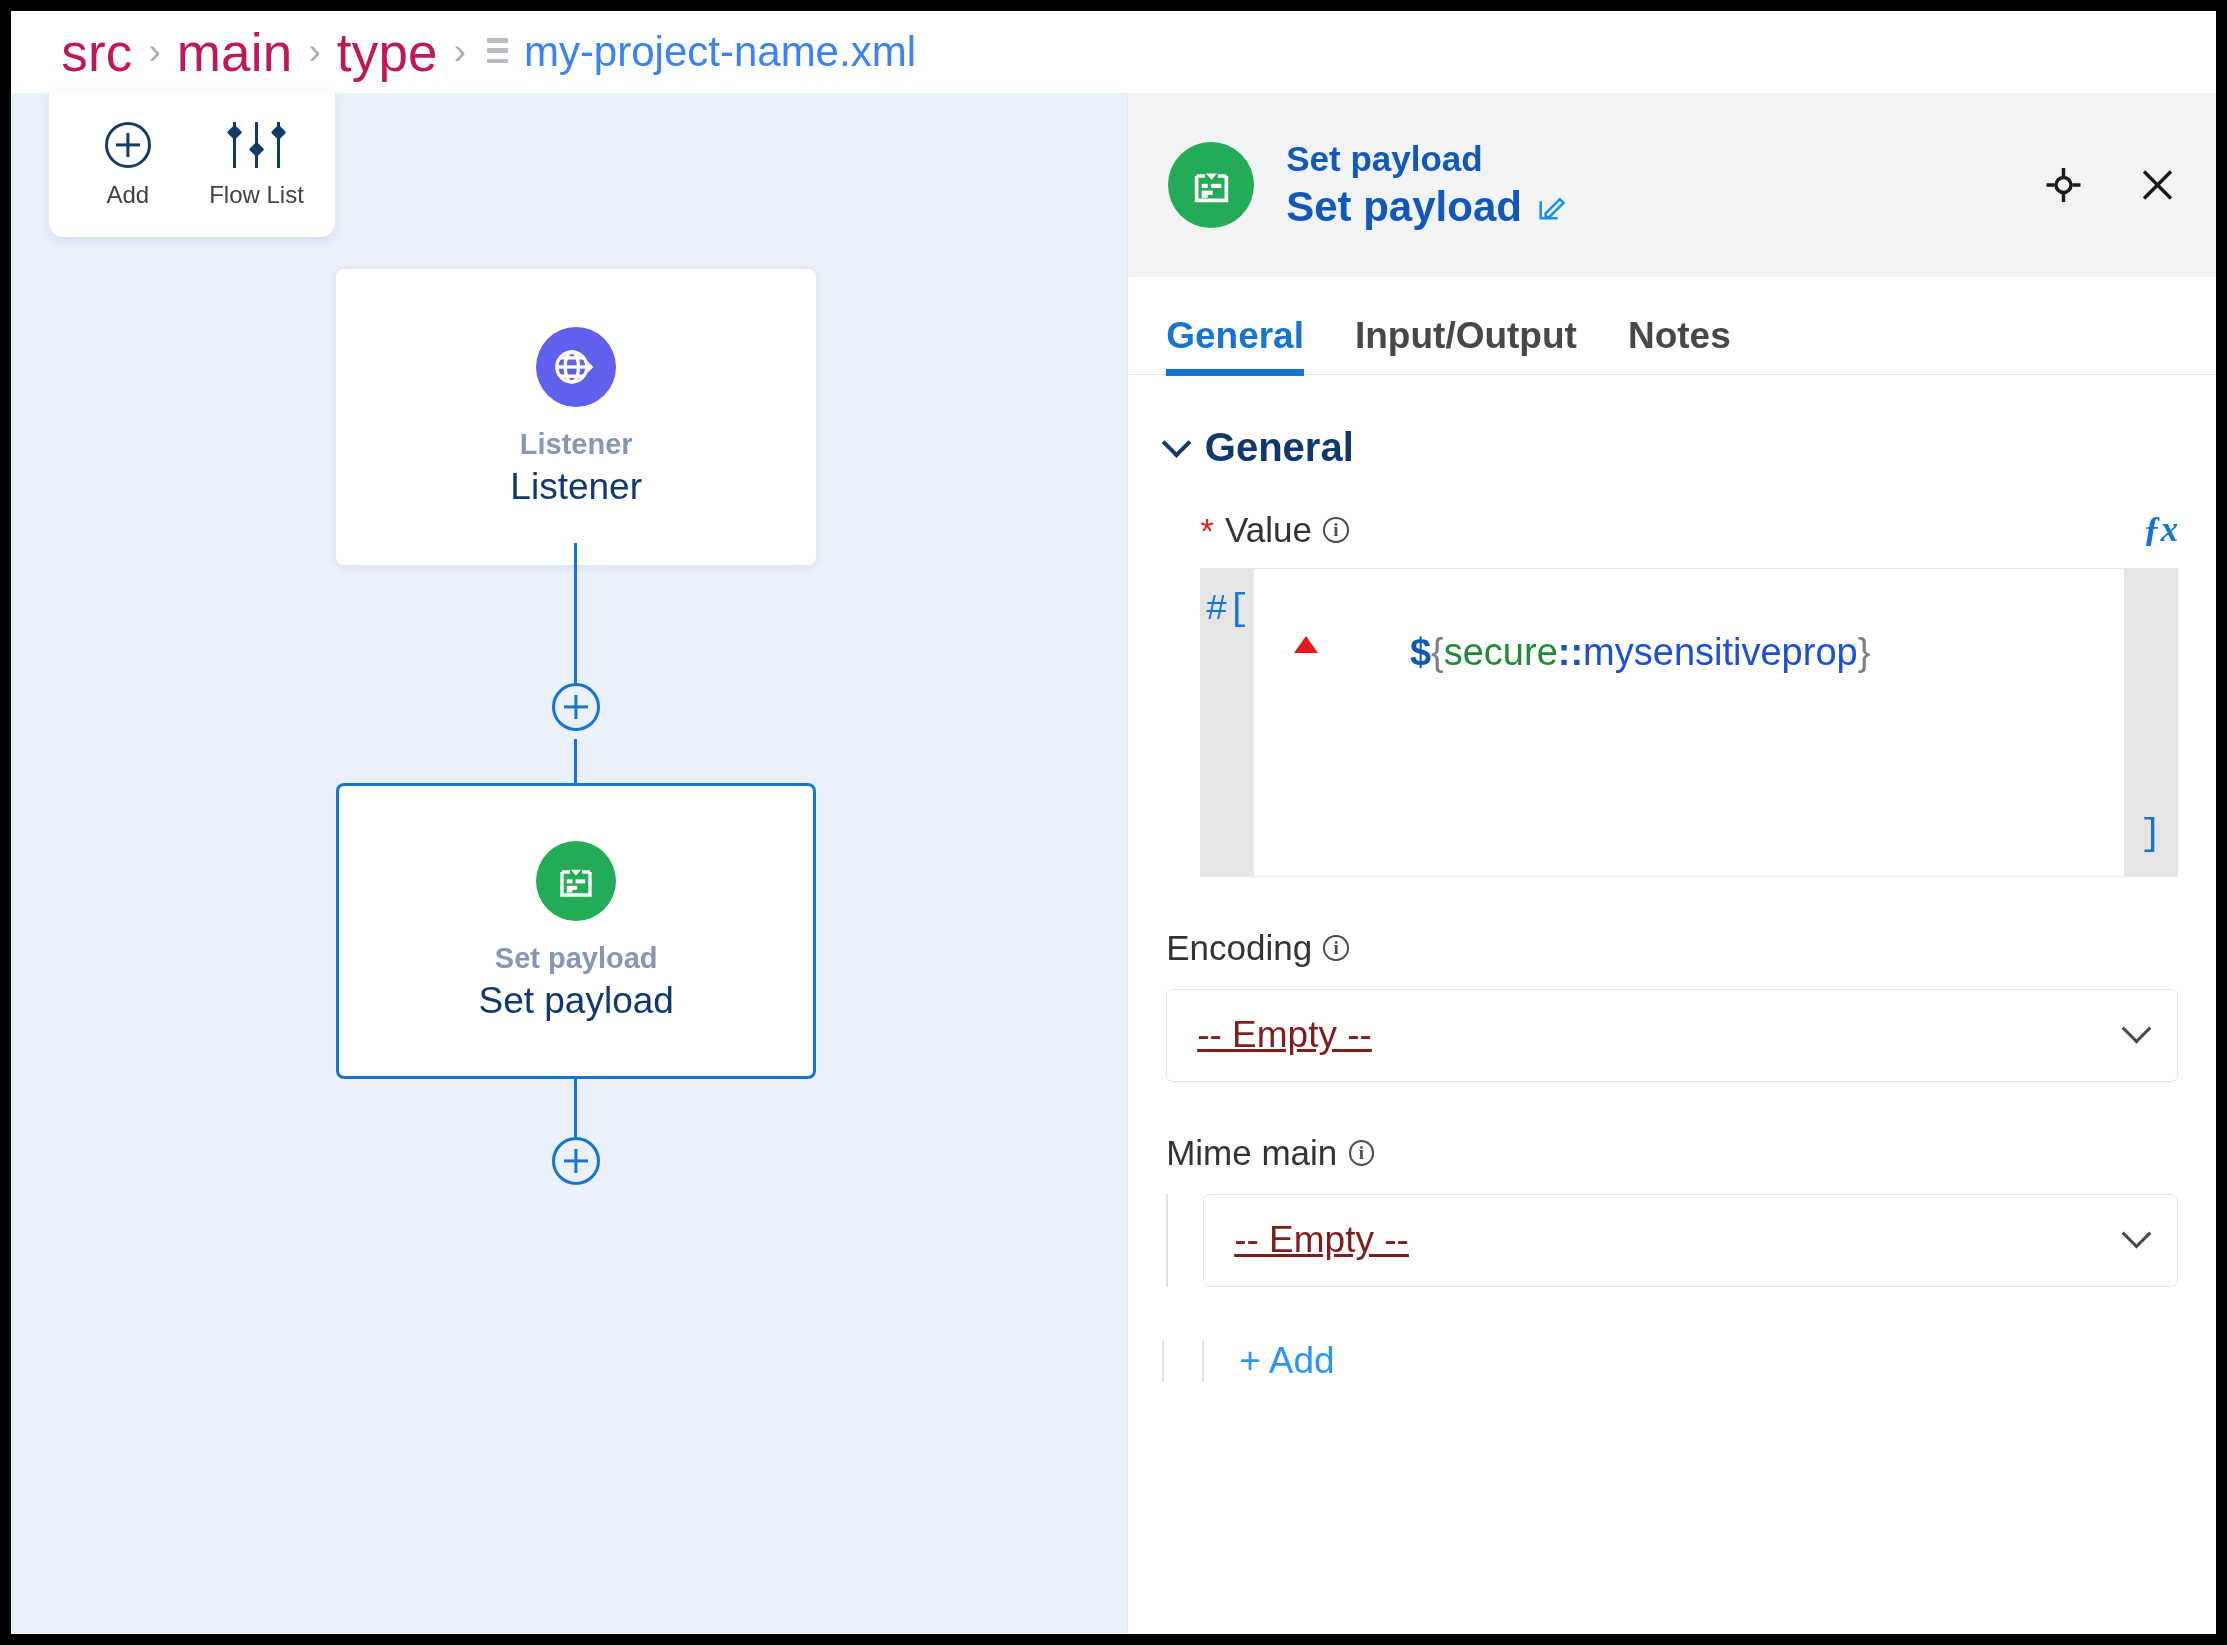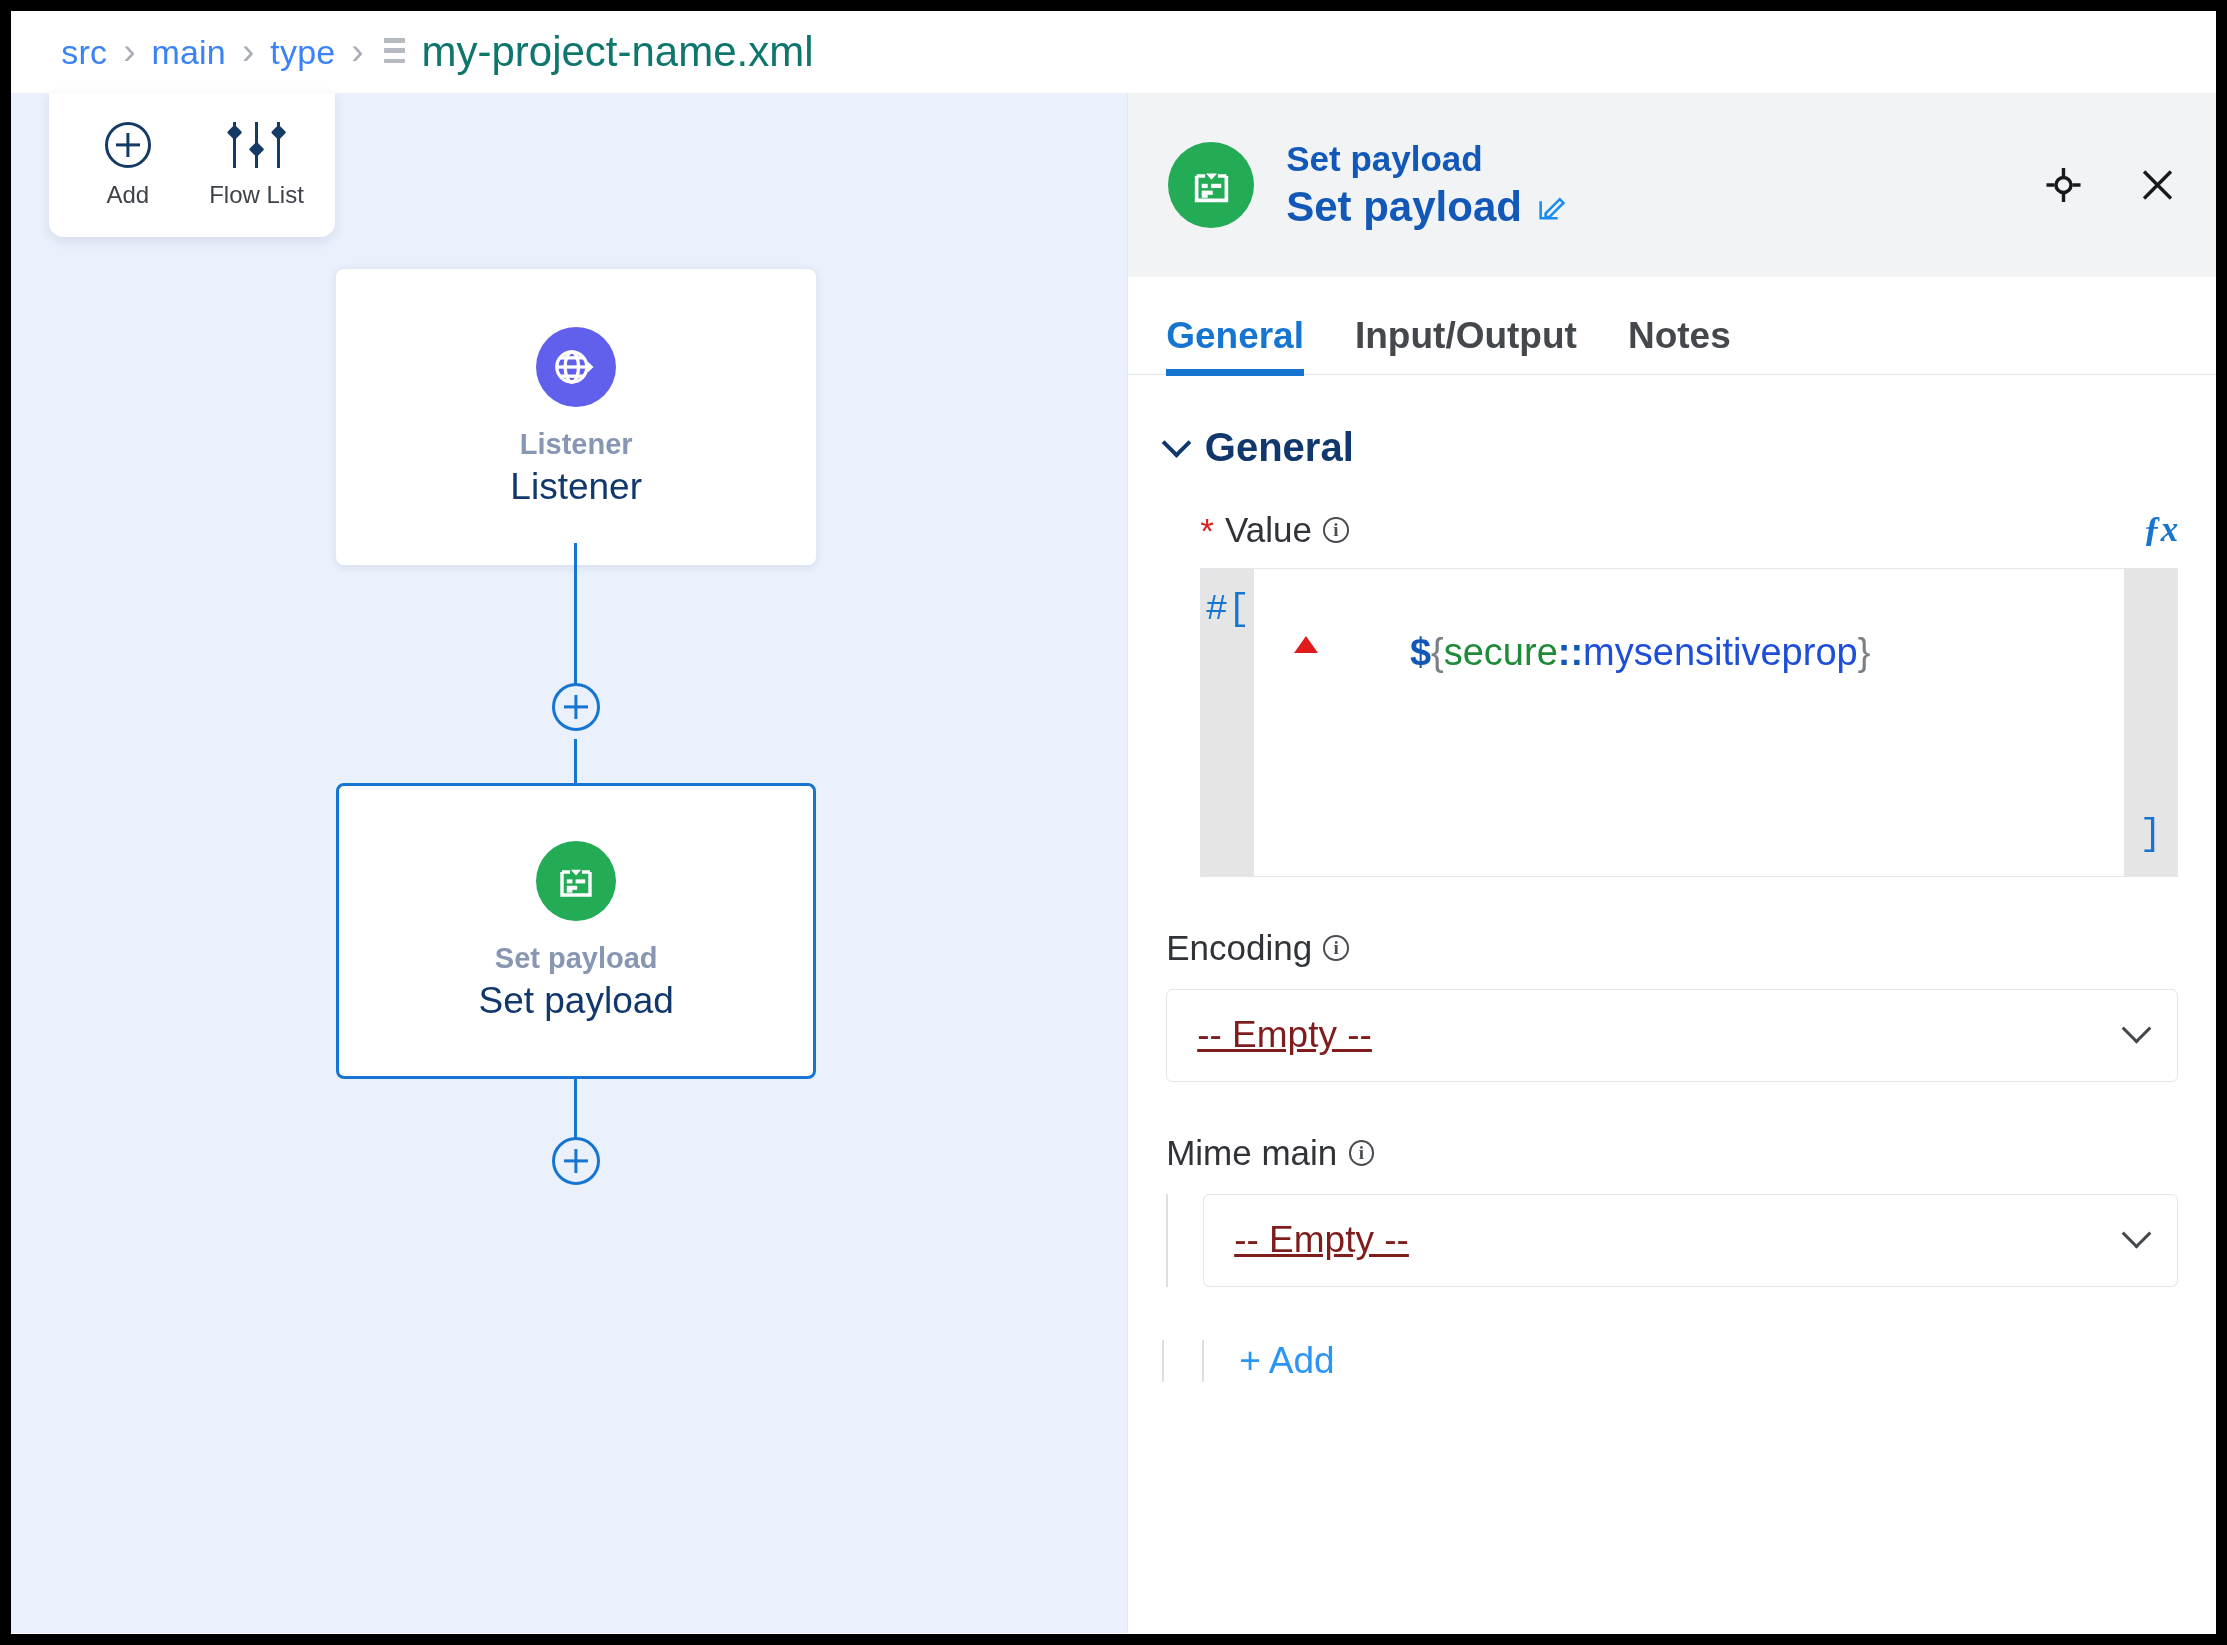--- a/index.html
+++ b/index.html
@@ -19,39 +19,39 @@
 
   
   .breadcrumb-bar {
     position: absolute; left: 0; top: 0;
     width: 100%; height: 82px;
     background: #ffffff;
     display: flex; align-items: center;
     padding-left: 50px;
   }
   .crumb {
-    font-size: 34px;
-    color: #3b82f6;
+    font-size: 53px;
+    color: #be185d;
     letter-spacing: 0.2px;
   }
   .crumb-sep {
     font-size: 37px; color: #a9aeb6;
     margin: 0 16px;
     font-weight: 300;
   }
   .file-icon {
     display: inline-flex; flex-direction: column; justify-content: center;
     gap: 5.6px; margin-right: 16px; margin-left: 4.8px;
     padding-bottom: 3.2px;
   }
   .file-icon i { display:block; height: 4.8px; background: #b6bbc2; border-radius: 0.8px; }
   .file-icon i:nth-child(1){ width: 21px; }
   .file-icon i:nth-child(2){ width: 21px; }
   .file-icon i:nth-child(3){ width: 21px; }
-  .crumb-file { font-size: 42px; color: #0f766e; }
+  .crumb-file { font-size: 42px; color: #3b82f6; }
 
   
   .canvas {
     position: absolute;
     left: 0; top: 82px;
     width: 1116px; height: 1540px;
     background: #eaf0fc;
   }
 
   

